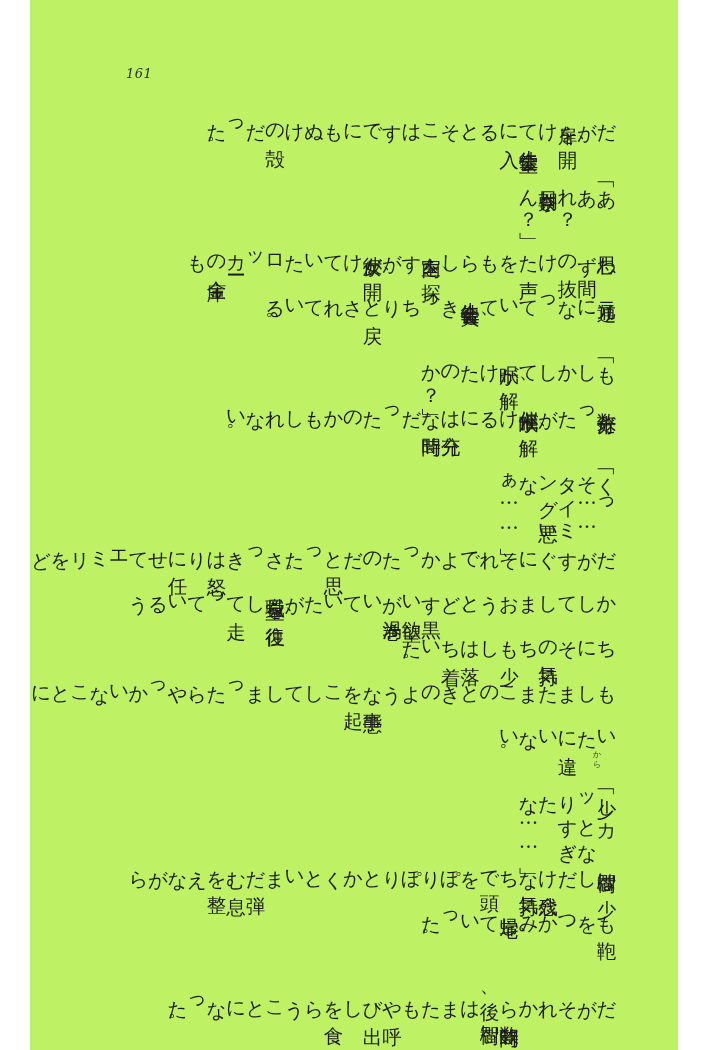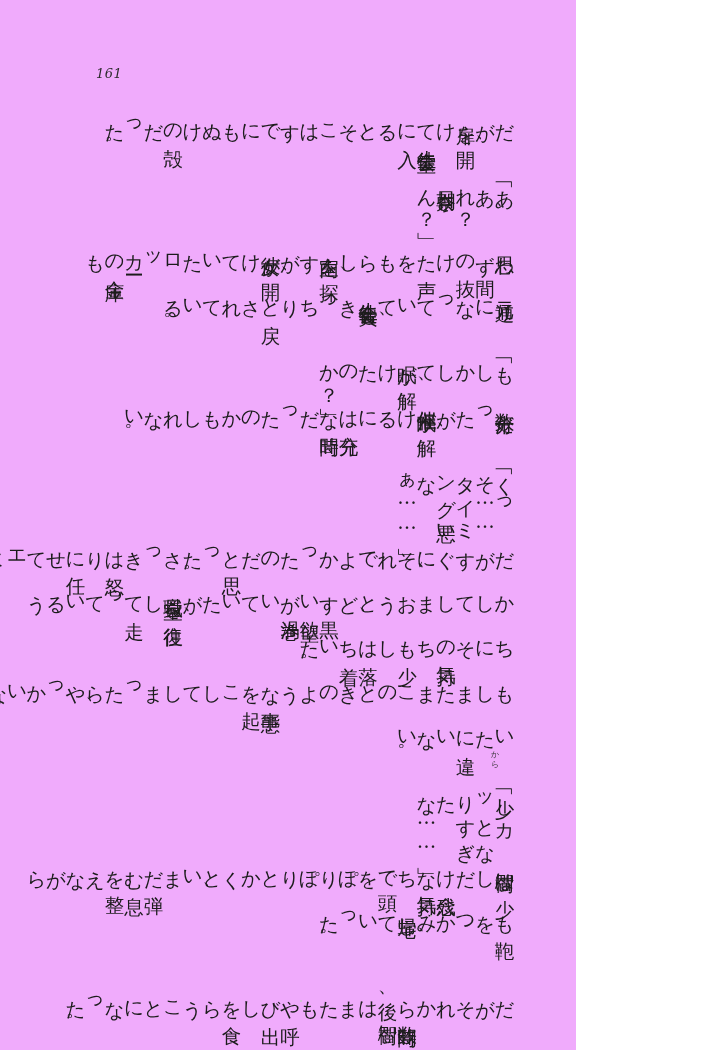--- a/index.html
+++ b/index.html
@@ -5,24 +5,25 @@
   html, body {
     margin: 0;
     padding: 0;
     background: #ffffff;
   }
   body {
     font-family: "DejaVu Serif", "Liberation Serif", serif;
   }
   .page {
     position: relative;
-    width: 576px;
+    width: 648px;
     height: 1050px;
-    background: #f0abfc;
+    background: #bef264;
     overflow: hidden;
+    margin-left: 30px;
   }
   
   .folio {
     position: absolute;
     left: 96px;
     top: 66px;
     font-size: 13px;
     color: #2b2b2b;
     font-family: "DejaVu Serif", "Liberation Serif", serif;
     font-style: italic;

